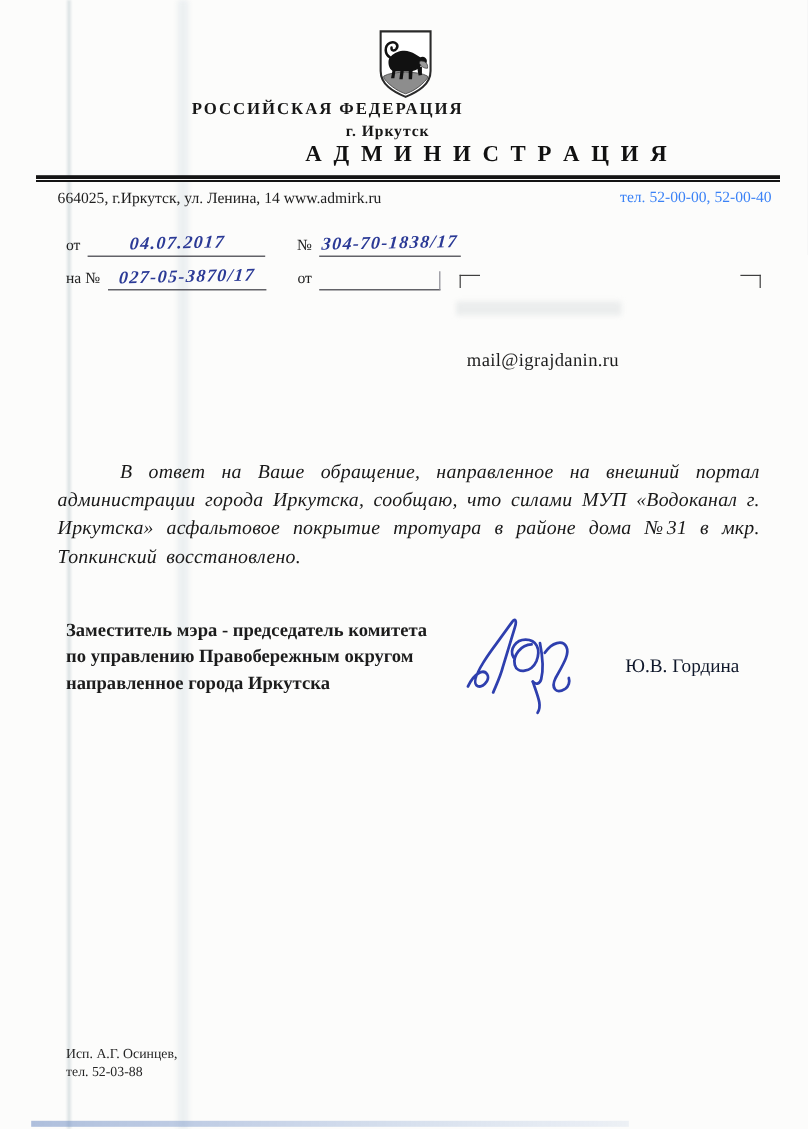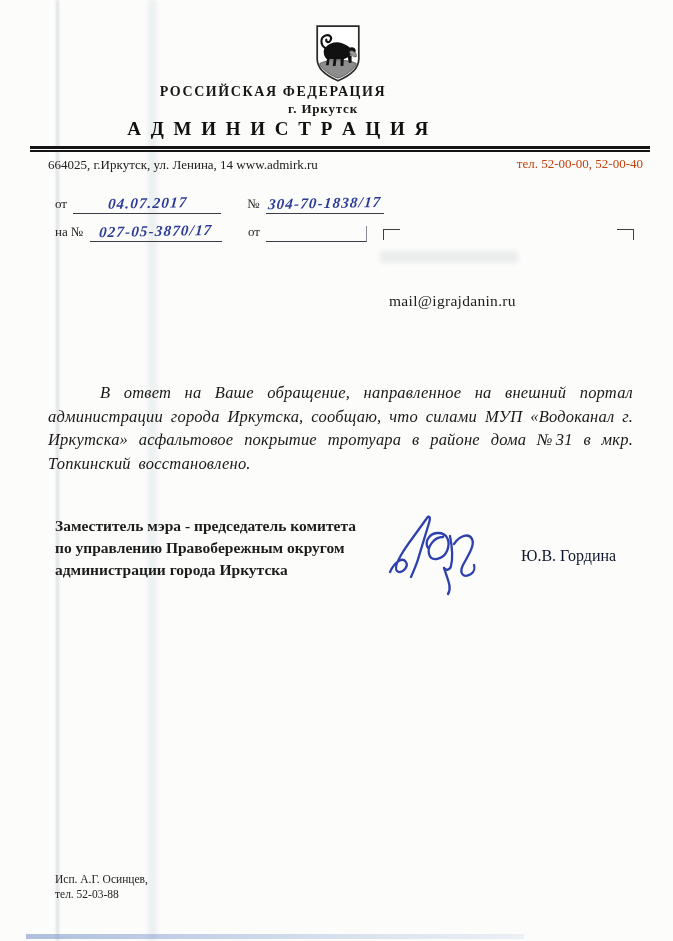--- a/index.html
+++ b/index.html
@@ -26,29 +26,29 @@
   .emblem{position:absolute;left:312px;top:22px;width:52px;height:62px;}
   .hdr-country{
     position:absolute;left:0;top:84px;width:546px;text-align:center;
     font-weight:bold;font-size:14px;letter-spacing:1.6px;color:#171717;
   }
   .hdr-city{
     position:absolute;left:0;top:101px;width:646px;text-align:center;
     font-weight:bold;font-size:13px;letter-spacing:.8px;color:#171717;
   }
   .hdr-admin{
-    position:absolute;left:0;top:118px;width:558px;text-align:center;
+    position:absolute;left:0;top:118px;width:558px;text-align:right;
     font-weight:bold;font-size:19px;letter-spacing:2.5px;color:#111;
   }
   .double-rule{
     position:absolute;left:30px;top:146px;width:620px;height:7px;
     background:linear-gradient(#141414 0 3px,#fcfcfb 3px 4px,#141414 4px 6px,transparent 6px);
   }
   .addr-left{position:absolute;left:48px;top:157px;font-size:13px;color:#202020;}
-  .addr-right{position:absolute;right:30px;top:156px;font-size:13px;color:#c2410c;}
+  .addr-right{position:absolute;right:30px;top:156px;font-size:13px;color:#3b82f6;}
   
   .ref-row{position:absolute;left:35px;font-size:13px;color:#222;white-space:nowrap;}
   .ref-row.r1{top:195px;}
   .ref-row.r2{top:223px;}
   .ref-label{display:inline-block;vertical-align:bottom;padding-bottom:2px;margin-left:20px;}
   .fill-line{
     display:inline-block;vertical-align:bottom;
     border-bottom:1.3px solid #3c3c44;text-align:center;
     padding-bottom:1px;margin:0 3px;
   }
@@ -129,21 +129,21 @@
   <div class="corner cl"></div>
   <div class="corner cr"></div>
   <div class="redacted"></div>
   <div class="email">mail@igrajdanin.ru</div>
 
   <div class="body-par">В ответ на Ваше обращение, направленное на внешний портал администрации города Иркутска, сообщаю, что силами МУП «Водоканал г. Иркутска» асфальтовое покрытие тротуара в районе дома №31 в мкр. Топкинский восстановлено.</div>
 
   <div class="sig-pos">
     <div>Заместитель мэра - председатель комитета</div>
     <div>по управлению Правобережным округом</div>
-    <div>администрации города Иркутска</div>
+    <div>направленное города Иркутска</div>
   </div>
 
   <div class="sig-svg">
     <svg width="115" height="95" viewBox="0 0 115 95" xmlns="http://www.w3.org/2000/svg">
       <g fill="none" stroke="#2e3fae" stroke-width="2.3" stroke-linecap="round">
         <path d="M8,66 C13,55 21,51 24,56 C27,61 19,69 15,65 C11,61 20,46 32,30 L45,12 C47,9 49,11 47,17 L37,50 C35,58 31,66 29,71"></path>
         <path d="M46,42 C42,35 48,27 56,27 C65,27 69,35 65,45 C61,54 49,56 47,48 C45,41 52,31 61,31"></path>
         <path d="M68,30 C70,40 71,52 69,60 C68,64 64,65 62,62"></path>
         <path d="M72,38 C78,29 87,27 90,33 C93,39 87,48 81,59 C77,67 81,73 89,68 C92,66 93,62 92,59"></path>
         <path d="M62,62 C66,74 70,82 66,88"></path>

